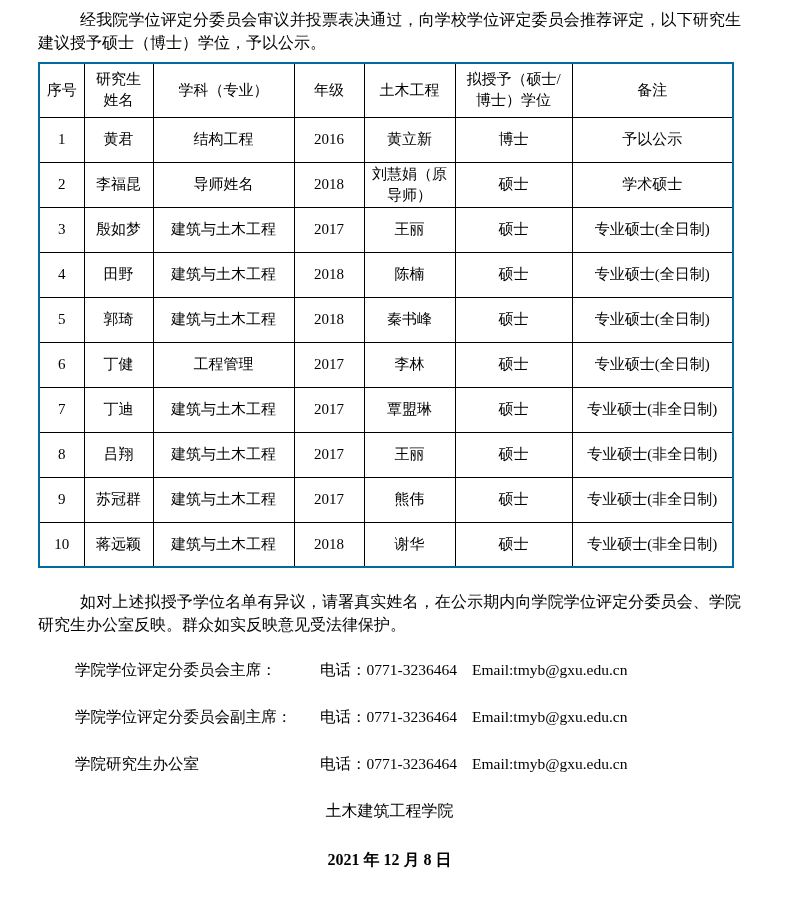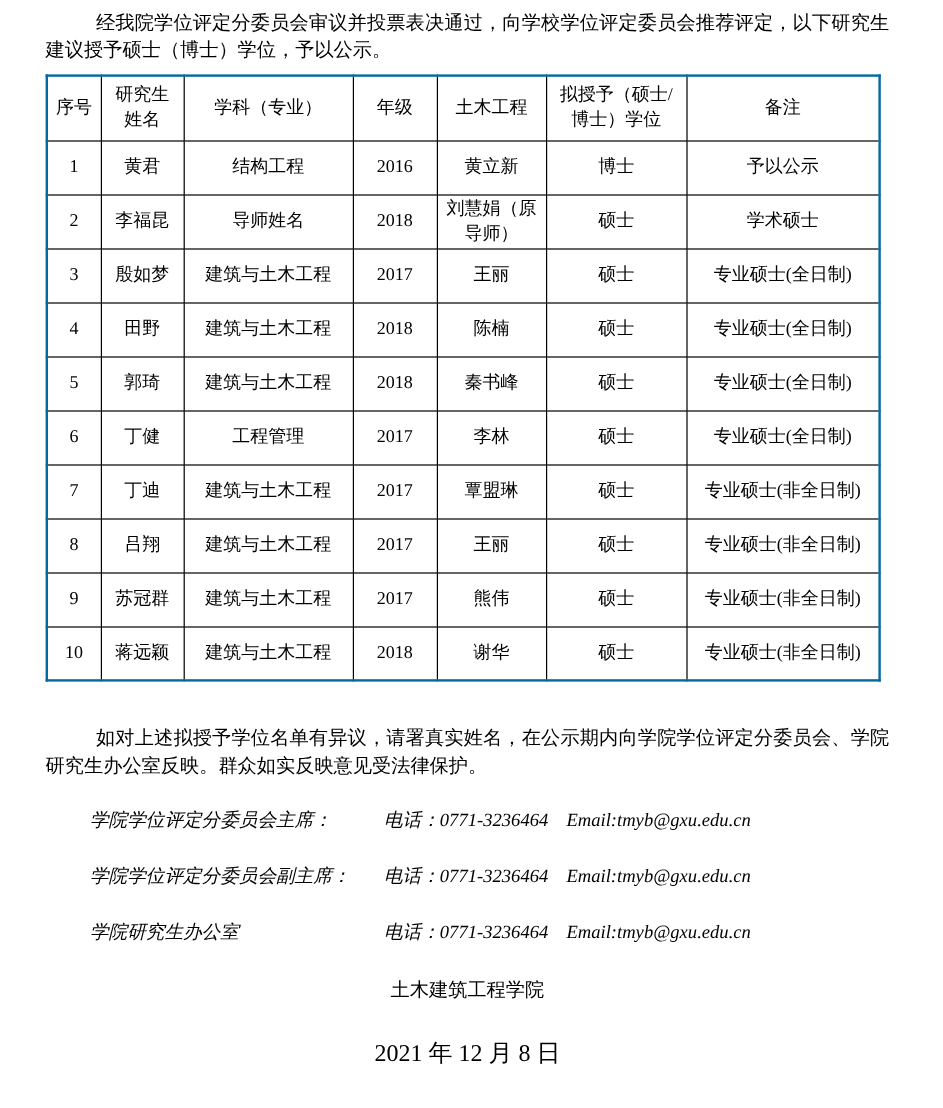--- a/index.html
+++ b/index.html
@@ -53,50 +53,50 @@
   .col-advisor { width: 91px; }
   .col-degree  { width: 117px; }
   .col-remarks { width: 161px; }
   .notice {
     margin: 16px 0 0 0;
     font-size: 16px;
     line-height: 22px;
     text-indent: 55px;
   }
   .objection {
-    margin: 36px 0 0 0;
+    margin: 22px 0 0 0;
     font-size: 16px;
     line-height: 23px;
     text-indent: 42px;
     text-align: justify;
   }
   .contacts {
     margin-top: 24px;
   }
   .contact-row {
     display: flex;
     align-items: baseline;
     padding-left: 37px;
     font-size: 15.5px;
     line-height: 20px;
     margin-bottom: 27px;
-    font-style: italic;
   }
   .contact-label { width: 245px; }
   .contact-phone { width: 152px; }
   .contact-email { }
   .sig-org {
     margin: 12px 0 0 0;
     font-size: 16px;
     text-align: center;
   }
   .sig-date {
     margin: 28px 0 0 0;
-    font-size: 20px;
+    font-size: 16px;
     text-align: center;
+    font-weight: bold;
   }
 </style>
 </head>
 <body>
 
 <div class="page">
 
   <p class="intro">经我院学位评定分委员会审议并投票表决通过，向学校学位评定委员会推荐评定，以下研究生建议授予硕士（博士）学位，予以公示。</p>
 
   <table class="degree-table">

